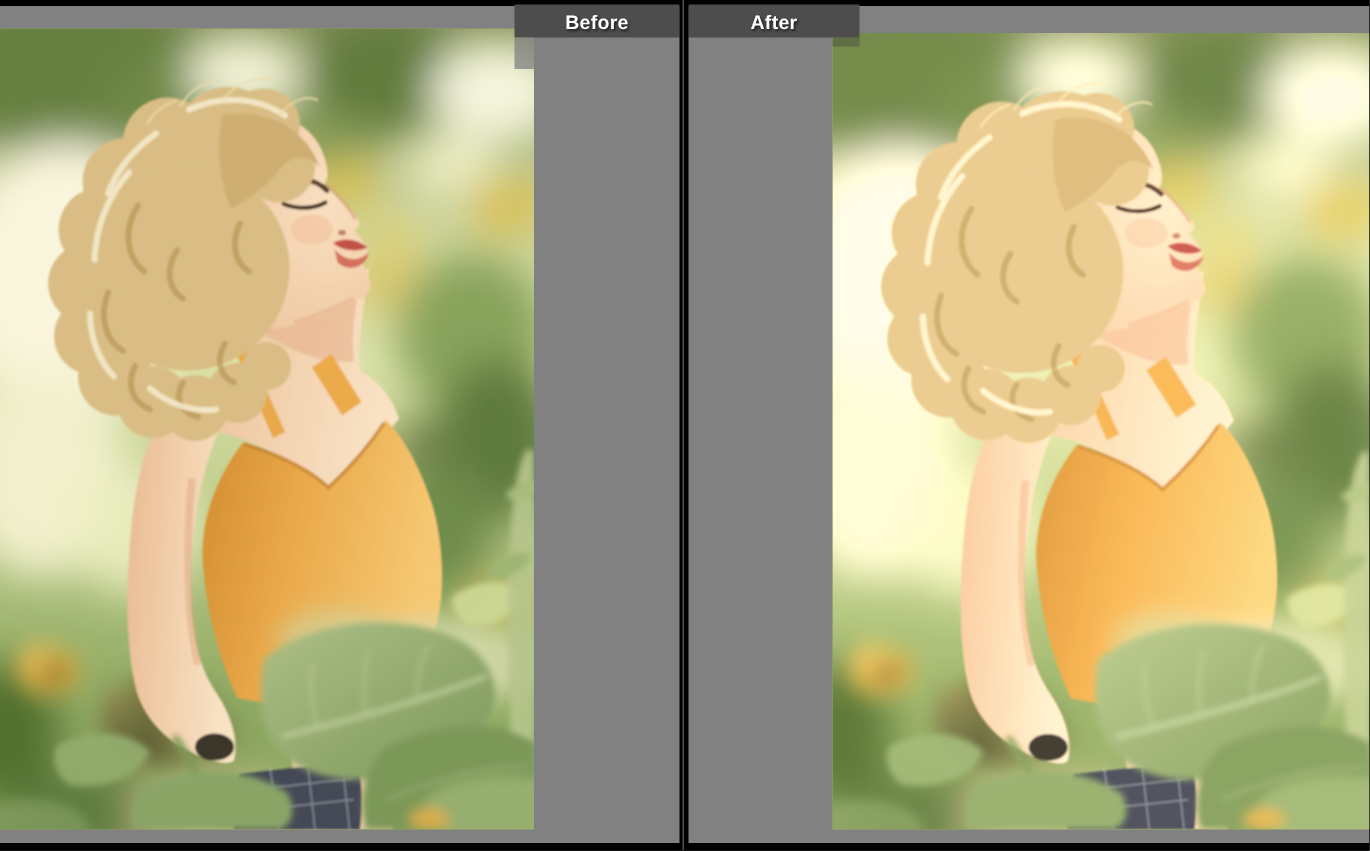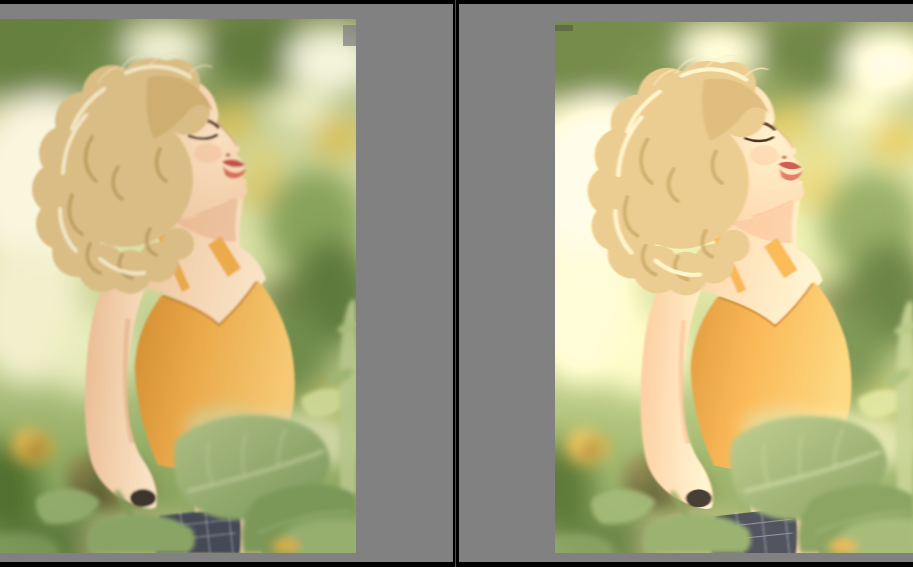--- a/index.html
+++ b/index.html
@@ -217,18 +217,24 @@
 
   <div class="photo photo-after" aria-label="After photo: same woman in sunflower field, brighter warmer edited version">
     <svg viewBox="0 0 356 534" preserveAspectRatio="none">
       <use href="#scene"></use>
     </svg>
   </div>
 
   <div class="corner-before"></div>
   <div class="corner-after"></div>
 
+  <div class="tab tab-before">
+    <span>Before</span>
+  </div>
+  <div class="tab tab-after">
+    <span>After</span>
+  </div>
 
   <div class="divider">
     <div class="divider-line"></div>
   </div>
 
 </div>
 
 </body></html>

